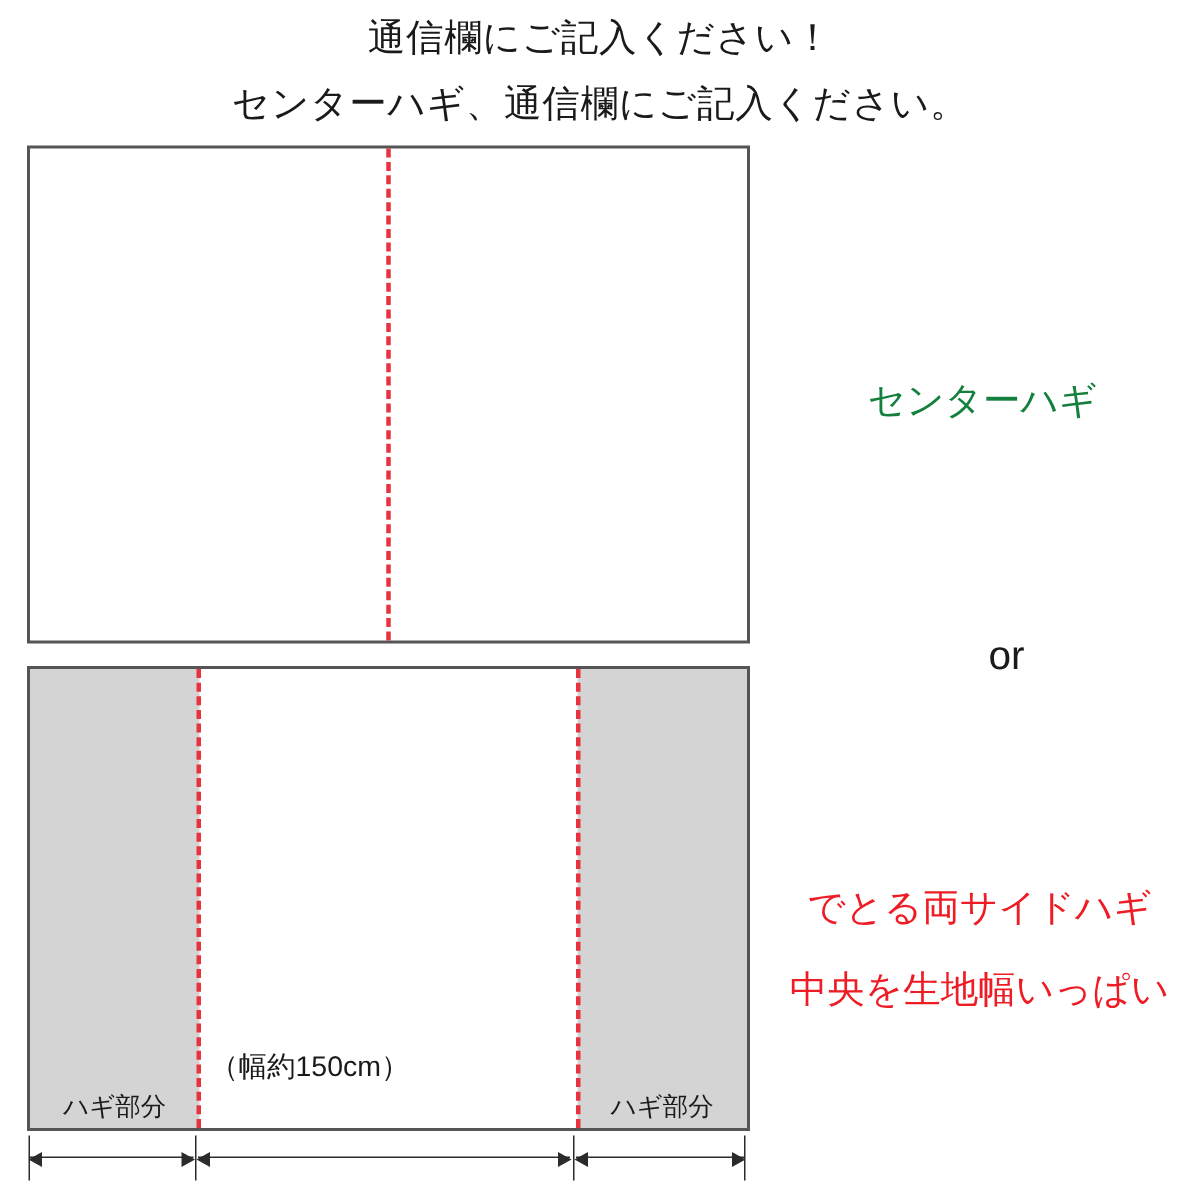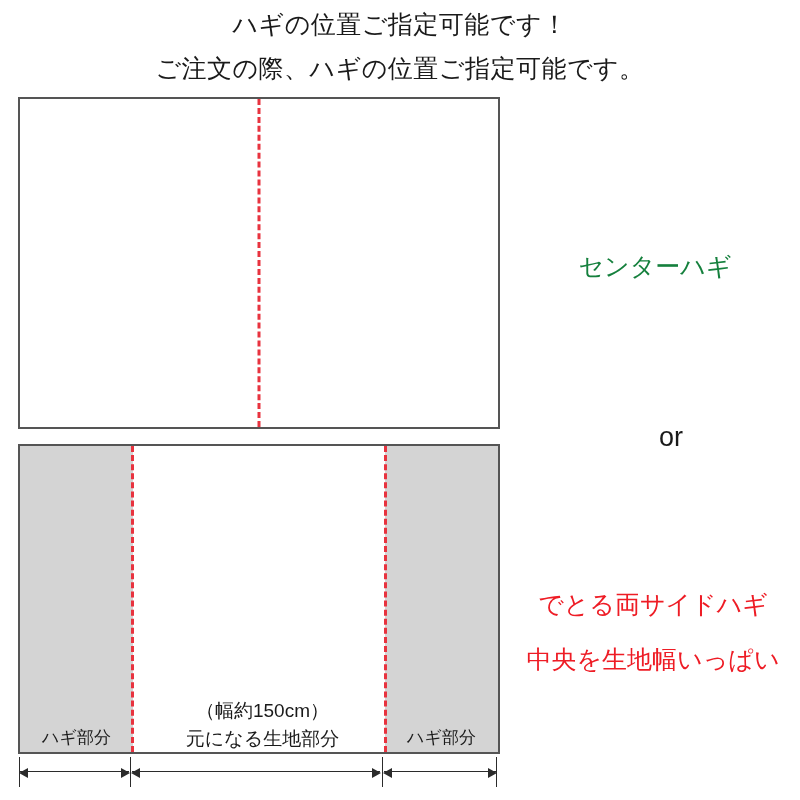--- a/index.html
+++ b/index.html
@@ -80,21 +80,20 @@
   }
   .seam-left  { left: 111px; }
   .seam-right { left: 364px; }
 
   
   .label-width {
     position: absolute;
     left: 120px;
     width: 245px;
     top: 252px;
-    text-align: center;
     font-size: 19px;
     color: #1a1a1a;
     white-space: nowrap;
   }
   .label-base {
     position: absolute;
     left: 120px;
     width: 245px;
     top: 280px;
     text-align: center;
@@ -202,36 +201,35 @@
     left: 506px;
     width: 294px;
     top: 643px;
     font-size: 25px;
     color: #ee1c25;
   }
 </style>
 </head>
 <body>
 
-<div class="heading heading-1">ハギの位置ご指定可能です！</div>
-<div class="heading heading-2">ご注文の際、ハギの位置ご指定可能です。</div>
+<div class="heading heading-1">通信欄にご記入ください！</div>
+<div class="heading heading-2">センターハギ、通信欄にご記入ください。</div>
 
 <div class="panel-a">
   <div class="seam-center"></div>
 </div>
 
 <div class="panel-b">
   <div class="side-fill left"></div>
   <div class="side-fill right"></div>
 
   <div class="seam-left"></div>
   <div class="seam-right"></div>
 
   <div class="label-width">（幅約150cm）</div>
-  <div class="label-base">元になる生地部分</div>
   <div class="label-seam-left">ハギ部分</div>
   <div class="label-seam-right">ハギ部分</div>
 </div>
 
 <div class="dim-row">
   <div class="tick t1"></div>
   <div class="tick t2"></div>
   <div class="tick t3"></div>
   <div class="tick t4"></div>
 

